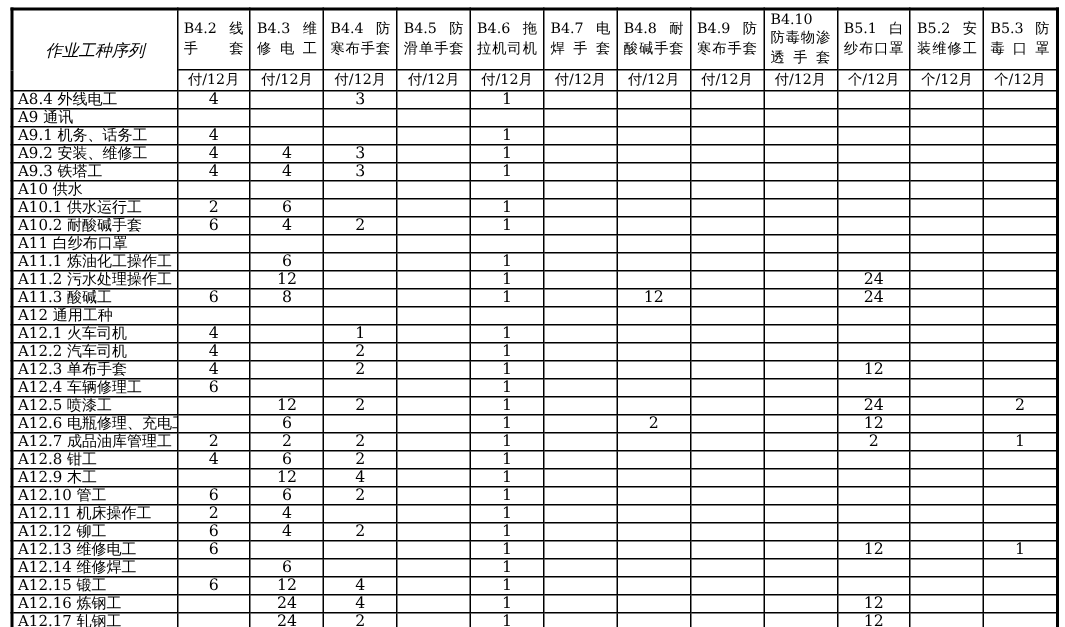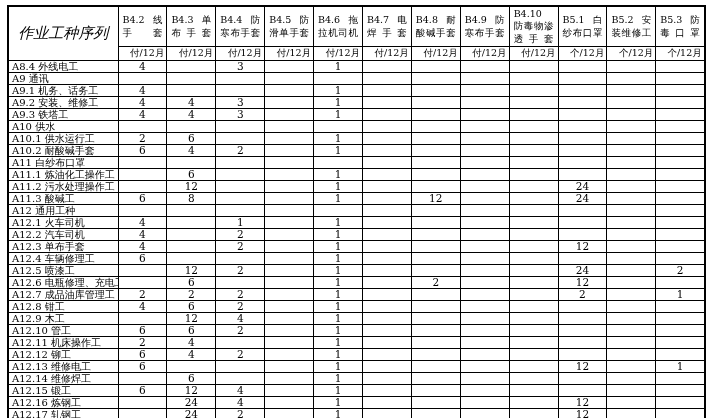--- a/index.html
+++ b/index.html
@@ -8,29 +8,29 @@
     font-family:"DejaVu Serif","Liberation Serif",serif;
   }
   .page{box-sizing:border-box;width:710px;height:418px;padding:5px 6px 5px 7px;}
   table.ppe{
     border-collapse:collapse;table-layout:fixed;
     width:697px;border:2px solid #000;background:#fff;
   }
   th,td{border:1px solid #000;box-sizing:border-box;padding:0 2px;color:#000;}
   th{font-weight:normal;}
   th.corner{
-    font-style:italic;font-size:15px;text-align:center;vertical-align:middle;font-family:Liberation Serif, serif;
+    font-style:italic;font-size:11px;text-align:center;vertical-align:middle;font-family:Liberation Serif, serif;
   }
   th.col-head{
     font-size:9.5px;line-height:1.3;height:26px;vertical-align:middle;
     text-align:justify;text-align-last:justify;white-space:normal;
     word-break:break-all;padding:1px 4px;
   }
   th.unit-head{
-    font-size:9.5px;height:13px;text-align:right;white-space:nowrap;
+    font-size:9.5px;height:13px;text-align:center;white-space:nowrap;
   }
   td.row-label{
     font-size:10px;height:11px;line-height:11px;text-align:left;
     padding-left:3px;white-space:nowrap;overflow:hidden;
   }
   td.val{
     font-size:10.5px;height:11px;line-height:11px;text-align:center;
     white-space:nowrap;
   }
 </style>
@@ -40,21 +40,21 @@
 <div class="page">
   <table class="ppe">
     <colgroup>
       <col style="width:110px">
       <col span="12" style="width:48.9px">
     </colgroup>
     <thead>
       <tr id="header-row-1">
         <th class="corner" rowspan="2">作业工种序列</th>
       <th class="col-head">B4.2 线手套</th>
-          <th class="col-head">B4.3 单布手套</th>
+          <th class="col-head">B4.3 维修电工</th>
           <th class="col-head">B4.4 防寒布手套</th>
           <th class="col-head">B4.5 防滑单手套</th>
           <th class="col-head">B4.6 拖拉机司机</th>
           <th class="col-head">B4.7 电焊手套</th>
           <th class="col-head">B4.8 耐酸碱手套</th>
           <th class="col-head">B4.9 防寒布手套</th>
           <th class="col-head">B4.10 防毒物渗透手套</th>
           <th class="col-head">B5.1 白纱布口罩</th>
           <th class="col-head">B5.2 安装维修工</th>
           <th class="col-head">B5.3 防毒口罩</th>

